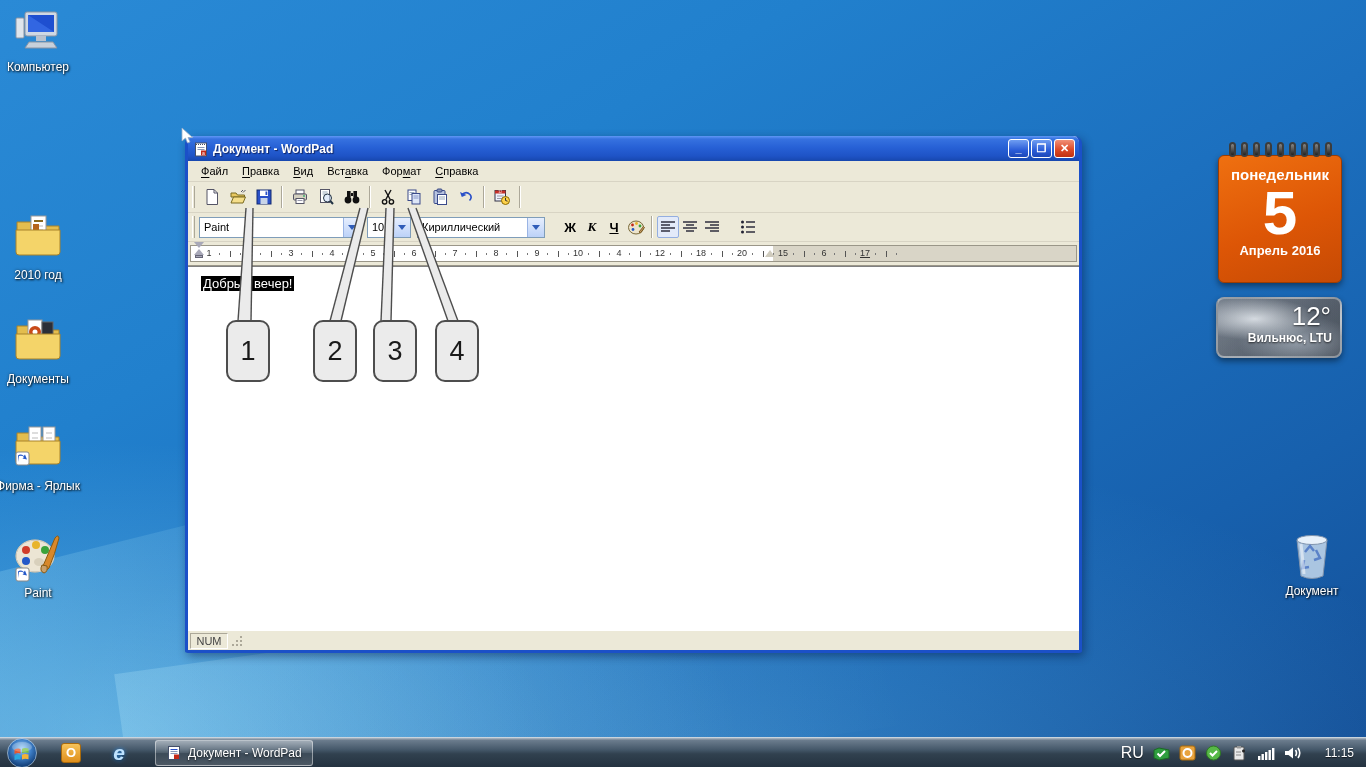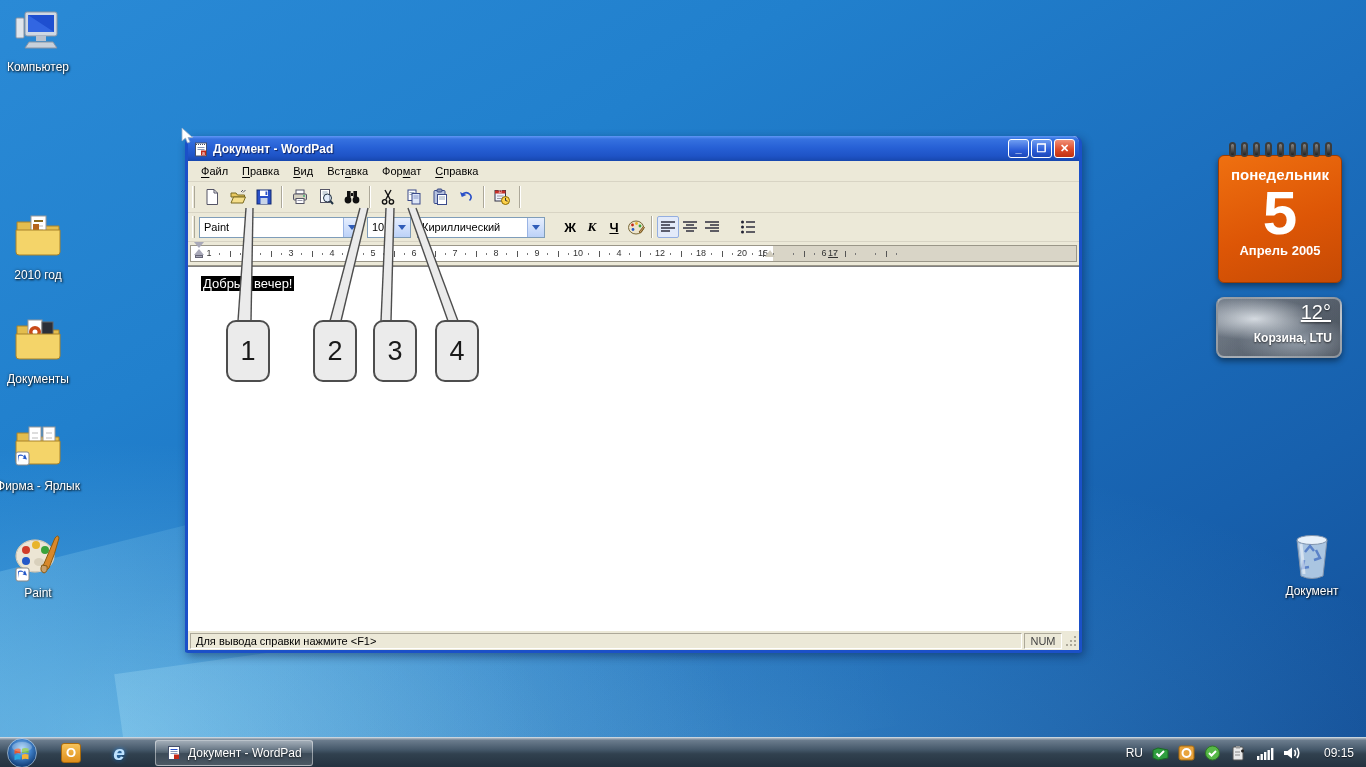--- a/index.html
+++ b/index.html
@@ -39,21 +39,21 @@
   .cal-weekday { font-size:15px; font-weight:bold; }
   .cal-day { font-size:62px; font-weight:bold; line-height:60px; }
   .cal-month { font-size:13px; font-weight:bold; }
   .gadget-weather { position:absolute; left:1216px; top:297px; width:126px; height:61px;
     border-radius:8px; border:2px solid rgba(255,255,255,.35);
     background:
       radial-gradient(ellipse 90px 30px at 30% 35%, rgba(235,240,245,.85), rgba(200,210,220,.15) 70%),
       radial-gradient(ellipse 80px 35px at 65% 75%, rgba(190,200,212,.6), rgba(120,130,145,.1) 75%),
       linear-gradient(140deg,#6b7480,#3d4652 60%,#2b323c);
     box-shadow:0 3px 6px rgba(0,0,0,.45); color:#fff; }
-  .w-temp { position:absolute; right:9px; top:2px; font-size:20px; text-shadow:0 1px 2px rgba(0,0,0,.6);text-decoration:underline; }
+  .w-temp { position:absolute; right:9px; top:2px; font-size:26px; text-shadow:0 1px 2px rgba(0,0,0,.6); }
   .w-loc  { position:absolute; right:8px; top:32px; font-size:12px; font-weight:bold;
     text-shadow:0 1px 2px rgba(0,0,0,.7); }
 
   
   .window { position:absolute; left:185px; top:136px; width:897px; height:517px;
     border:3px solid #1b50c8; border-top:none; border-radius:8px 8px 3px 3px;
     background:#ece9d8; box-shadow:2px 3px 10px rgba(0,20,60,.45);
     display:flex; flex-direction:column; }
   .titlebar { height:25px; border-radius:6px 6px 0 0; display:flex; align-items:center;
     background:linear-gradient(180deg,#5f97f5 0%, #3672e0 12%, #2761d6 45%, #1e53c6 80%, #1747ae 100%);
@@ -140,21 +140,21 @@
   .ql-outlook { width:20px; height:20px; border-radius:3px;
     background:linear-gradient(#f6c35a,#df8f1c); border:1px solid #a96a0c;
     color:#fff; font-weight:bold; font-size:13px; display:flex; align-items:center; justify-content:center; }
   .ql-ie { font-size:21px; font-style:italic; font-weight:bold; color:#bfe3ff;
     text-shadow:0 0 4px #2f8ae0, 0 1px 2px rgba(0,0,0,.5); }
   .taskbtn { height:26px; margin-left:12px; padding:0 10px; display:flex; align-items:center; gap:6px;
     border:1px solid rgba(255,255,255,.45); border-radius:3px; cursor:pointer;
     background:linear-gradient(rgba(255,255,255,.38), rgba(255,255,255,.12) 50%, rgba(255,255,255,.05) 51%, rgba(255,255,255,.18)); }
   .taskbtn span { color:#fff; font-size:12px; text-shadow:0 1px 2px rgba(0,0,0,.7); }
   .tray { margin-left:auto; display:flex; align-items:center; gap:9px; padding-right:12px; }
-  .tray-lang { color:#fff; font-size:12px; text-shadow:0 1px 1px rgba(0,0,0,.6); cursor:pointer; }
+  .tray-lang { color:#fff; font-size:16px; text-shadow:0 1px 1px rgba(0,0,0,.6); cursor:pointer; }
   .tray svg { cursor:pointer; }
   .tray-clock { color:#fff; font-size:12px; margin-left:14px; text-shadow:0 1px 1px rgba(0,0,0,.6); cursor:pointer; }
 </style>
 </head>
 <body>
 
 <div class="desktop">
   <div class="beam beam1"></div>
   <div class="beam beam2"></div>
 </div>
@@ -247,27 +247,27 @@
       <i></i>
       <i></i>
       <i></i>
       <i></i>
       <i></i>
       <i></i>
   </div>
   <div class="cal-body">
     <div class="cal-weekday">понедельник</div>
     <div class="cal-day">5</div>
-    <div class="cal-month">Апрель 2005</div>
+    <div class="cal-month">Апрель 2016</div>
   </div>
 </div>
 
 <div class="gadget-weather">
   <div class="w-temp">12°</div>
-  <div class="w-loc">Корзина, LTU</div>
+  <div class="w-loc">Вильнюс, LTU</div>
 </div>
 
 <div class="window">
   <div class="titlebar">
     <svg class="title-icon" viewBox="0 0 16 16">
       <rect x="2.5" y="2" width="11" height="13" fill="#fff" stroke="#44506a"></rect>
       <line x1="3" y1="3.5" x2="13" y2="3.5" stroke="#44506a" stroke-dasharray="1 1"></line>
       <line x1="4.5" y1="6.5" x2="11.5" y2="6.5" stroke="#8898b8"></line>
       <line x1="4.5" y1="8.5" x2="11.5" y2="8.5" stroke="#8898b8"></line>
       <rect x="8" y="9.5" width="5" height="5" fill="#c42818"></rect>
@@ -470,23 +470,23 @@
         <span class="rnum" style="left: 182px;">5</span>
         <span class="rnum" style="left: 223px;">6</span>
         <span class="rnum" style="left: 264px;">7</span>
         <span class="rnum" style="left: 305px;">8</span>
         <span class="rnum" style="left: 346px;">9</span>
         <span class="rnum" style="left: 387px;">10</span>
         <span class="rnum" style="left: 428px;">4</span>
         <span class="rnum" style="left: 469px;">12</span>
         <span class="rnum" style="left: 510px;">18</span>
         <span class="rnum" style="left: 551px;">20</span>
-        <span class="rnum" style="left: 572px;">15</span>
+        <span class="rnum" style="left: 592px;">15</span>
         <span class="rnum" style="left: 633px;">6</span>
-        <span class="rnum" style="left: 642px; text-decoration: underline;">17</span>
+        <span class="rnum" style="left: 674px; text-decoration: underline;">17</span>
         <i class="rdot" style="left: 7.75px;"></i>
         <i class="rtick" style="left: 38.5px;"></i>
         <i class="rdot" style="left: 28.25px;"></i>
         <i class="rdot" style="left: 48.75px;"></i>
         <i class="rtick" style="left: 79.5px;"></i>
         <i class="rdot" style="left: 69.25px;"></i>
         <i class="rdot" style="left: 89.75px;"></i>
         <i class="rtick" style="left: 120.5px;"></i>
         <i class="rdot" style="left: 110.25px;"></i>
         <i class="rdot" style="left: 130.75px;"></i>
@@ -537,21 +537,20 @@
     <div class="ind-bot"></div>
     <div class="ind-box"></div>
     <div class="rmargin"></div>
   </div>
 
   <div class="docarea">
     <span class="sel-text">Добрый вечер!</span>
   </div>
 
   <div class="statusbar">
-    <div class="spanel main">Для вывода справки нажмите &lt;F1&gt;</div>
     <div class="spanel num">NUM</div>
     <div class="sgrip"></div>
   </div>
 </div>
 
 <svg class="overlay" viewBox="0 0 1366 767">
   <g>
     <polygon points="246,208 253,208 251,323 238,323" fill="#ebebeb"></polygon>
     <line x1="246" y1="208" x2="238" y2="321" stroke="#4d4d4d" stroke-width="1.4"></line>
     <line x1="253" y1="208" x2="251" y2="321" stroke="#4d4d4d" stroke-width="1.4"></line>
@@ -637,15 +636,15 @@
           <rect x="4.5" y="9" width="2.4" height="6"></rect>
           <rect x="8" y="7" width="2.4" height="8"></rect>
           <rect x="11.5" y="5" width="2.4" height="10"></rect>
           <rect x="15" y="3" width="2.4" height="12"></rect>
         </g>
     </svg>
     <svg width="18" height="16" viewBox="0 0 18 16">
       <path d="M1 6 h3.5 L9 2.5 v11 L4.5 10 H1 Z" fill="#fff"></path>
       <path d="M11.5 5 q2 3 0 6 M14 3 q3.5 5 0 10" stroke="#fff" stroke-width="1.6" fill="none"></path>
     </svg>
-    <span class="tray-clock">09:15</span>
+    <span class="tray-clock">11:15</span>
   </div>
 </div>
 
 </body></html>

